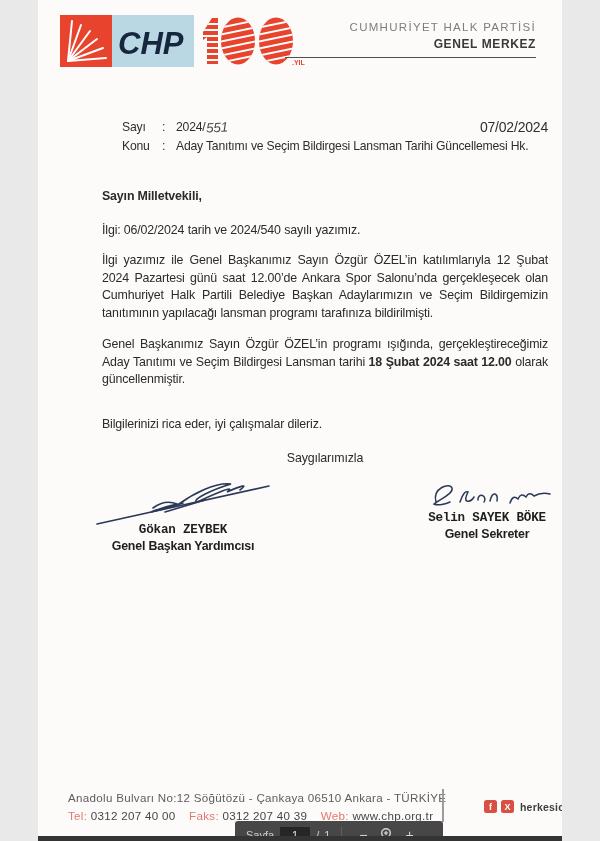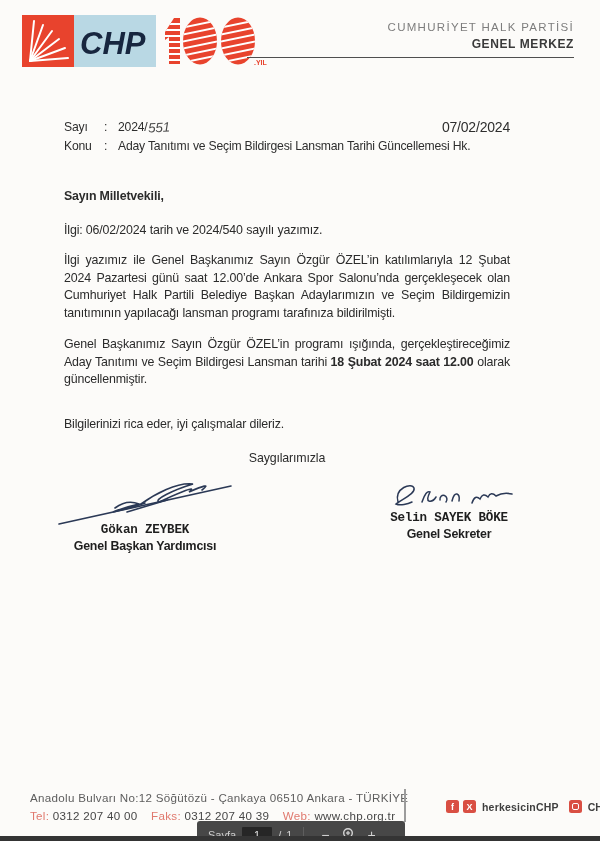--- a/index.html
+++ b/index.html
@@ -1,30 +1,30 @@
 <!DOCTYPE html>
 <html><head>
 <meta charset="utf-8">
 <style>
   * { margin:0; padding:0; box-sizing:border-box; }
   html,body { background:#e9e9e9; }
   .page {
-    position:relative; width:600px; height:841px; margin:0 auto;
+    position:relative; width:524px; height:841px; margin:0 auto;
     background:#fcfbf9; overflow:hidden;
     font-family:"Liberation Sans", sans-serif; color:#2e2e2e;
   }
   
   .logo-svg { position:absolute; left:22px; top:14px; }
   .org-block { position:absolute; right:26px; top:21px; text-align:right; }
   .org-name { font-size:11.5px; letter-spacing:1.3px; color:#7d7d7d; font-weight:400;padding-left:24px; }
   .org-unit { font-size:12px; letter-spacing:.6px; color:#3a3a3a; font-weight:700; margin-top:4px; }
   .head-rule { position:absolute; left:247px; right:26px; top:57px; border-top:1.6px solid #4f4f4f; }
   
   .meta { position:absolute; left:64px; top:118px; width:446px; font-size:12.2px; letter-spacing:-.2px; }
-  .meta-row { display:flex; line-height:19px; white-space:nowrap; }
+  .meta-row { display:flex; line-height:19px; white-space:nowrap;margin-left:20px; }
   .meta-label { width:40px; }
   .meta-colon { width:14px; }
   .sayi-hand { font-style:italic; font-size:13.5px; color:#4a4a4a; transform:rotate(-2deg); display:inline-block; }
   .date { margin-left:auto; font-size:14px; letter-spacing:-.2px; }
   
   .bodytext { position:absolute; left:64px; width:446px; font-size:12.4px; line-height:17.5px; letter-spacing:-.15px; color:#2b2b2b; }
   .just { text-align:justify; }
   .salutation { top:188px; font-weight:700; }
   .reference  { top:222px; }
   .para1 { top:252px; }

